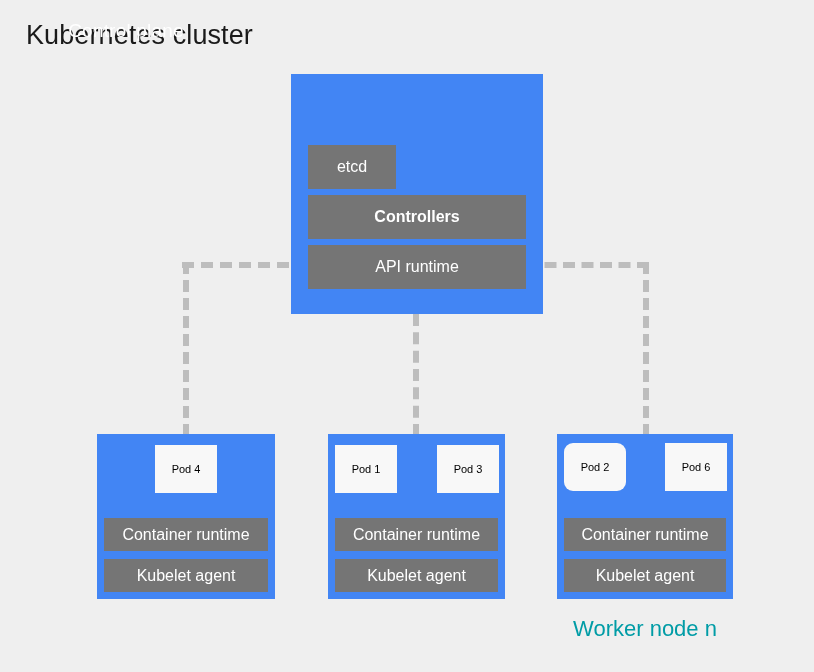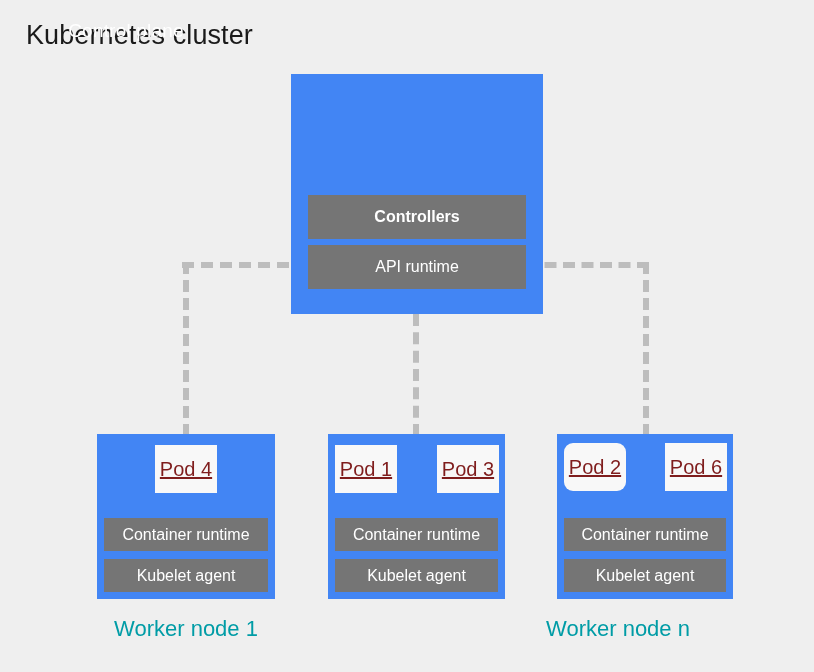--- a/index.html
+++ b/index.html
@@ -75,29 +75,28 @@
   #cp-api    { left: 308px; top: 245px; width: 218px; height: 44px; }
 
   
   #node-1 { left: 97px;  top: 434px; width: 178px; height: 165px; }
   #node-2 { left: 328px; top: 434px; width: 177px; height: 165px; }
   #node-3 { left: 557px; top: 434px; width: 176px; height: 165px; }
 
   .pod {
     position: absolute;
     background: #f8f8f8;
-    color: #7f1d1d;
+    color: #000000;
     display: flex;
     align-items: center;
     justify-content: center;
-    font-size: 20px;
+    font-size: 11px;
     font-weight: 400;
     box-sizing: border-box;
     white-space: nowrap;
-    text-decoration: underline;
   }
   
   #pod-n1-a { left: 155px; top: 445px; width: 62px; height: 48px; }
   
   #pod-n2-a { left: 335px; top: 445px; width: 62px; height: 48px; }
   #pod-n2-b { left: 437px; top: 445px; width: 62px; height: 48px; }
   
   #pod-n3-a { left: 564px; top: 443px; width: 62px; height: 48px; border-radius: 9px; }
   #pod-n3-b { left: 665px; top: 443px; width: 62px; height: 48px; }
 
@@ -112,21 +111,21 @@
   .node-label {
     position: absolute;
     color: #009ca6;
     font-size: 22px;
     font-weight: 400;
     text-align: center;
     white-space: nowrap;
   }
   #label-n1 { left: 97px;  top: 616px; width: 178px; }
   #label-n2 { left: 328px; top: 616px; width: 177px; }
-  #label-n3 { left: 530px; top: 616px; width: 176px; }
+  #label-n3 { left: 557px; top: 616px; width: 176px; }
 
   
   .conn { position: absolute; }
   .conn-h {
     border-top: 6px dashed #bdbdbd;
   }
   .conn-v {
     border-left: 6px dashed #bdbdbd;
   }
   #conn-left-h   { left: 182px; top: 262px; width: 126px; }
@@ -147,35 +146,35 @@
 
   <div class="conn conn-v" id="conn-mid-v"></div>
 
   <div class="conn conn-h" id="conn-right-h"></div>
   <div class="conn conn-v" id="conn-right-v"></div>
 
   <div class="blue-box" id="control-plane"></div>
 
   <div class="cp-title">Control plane</div>
 
+  <div class="gray-bar" id="cp-etcd">etcd</div>
 
 
   <div class="gray-bar" id="cp-ctrl">Controllers</div>
 
   <div class="gray-bar" id="cp-api">API runtime</div>
 
   <div class="blue-box" id="node-1"></div>
 
   <div class="pod" id="pod-n1-a">Pod 4</div>
 
   <div class="gray-bar" id="rt-n1">Container runtime</div>
 
   <div class="gray-bar" id="kb-n1">Kubelet agent</div>
 
-  <div class="node-label" id="label-n1">Worker node 1</div>
 
   <div class="blue-box" id="node-2"></div>
 
   <div class="pod" id="pod-n2-a">Pod 1</div>
 
   <div class="pod" id="pod-n2-b">Pod 3</div>
 
   <div class="gray-bar" id="rt-n2">Container runtime</div>
 
   <div class="gray-bar" id="kb-n2">Kubelet agent</div>

